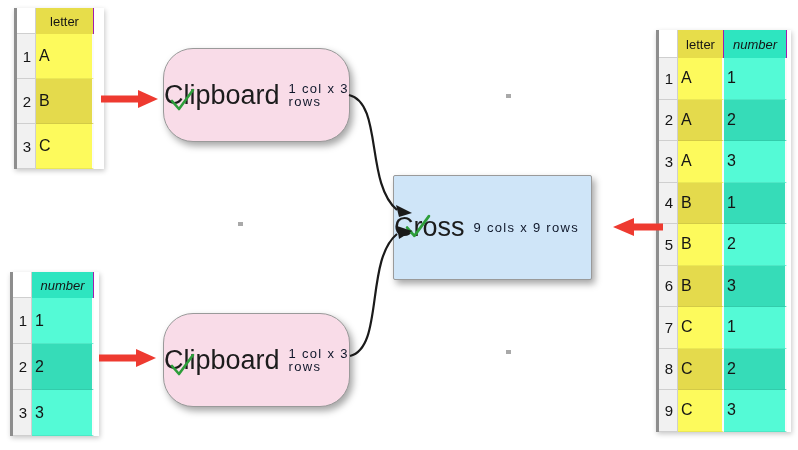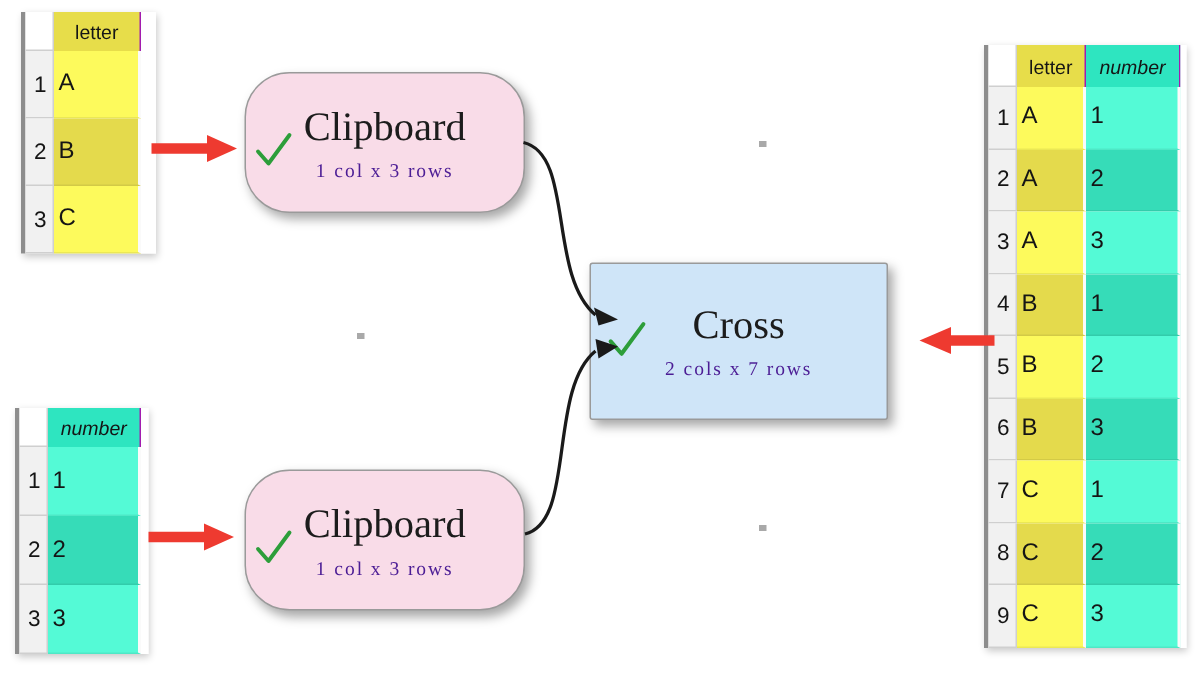--- a/index.html
+++ b/index.html
@@ -5,23 +5,23 @@
   html,body{margin:0;padding:0;}
   body{font-family:"Liberation Sans","DejaVu Sans",sans-serif;background:#ffffff;}
   .canvas{position:relative;width:798px;height:450px;background:#ffffff;overflow:hidden;}
 
   
   .dot{position:absolute;width:5px;height:4px;background:var(--grid-dot);}
 
   
   .node{position:absolute;border:1px solid var(--node-border);
         box-shadow:3px 4px 7px rgba(0,0,0,0.35);
-        display:flex;flex-direction:column;align-items:center;justify-content:center;gap:9px;font-family:Liberation Serif, serif;}
+        display:flex;align-items:center;justify-content:flex-start;gap:9px;}
   .node .title{font-size:27px;color:#1c1c1c;line-height:1;}
-  .node .subtitle{font-size:13px;letter-spacing:1.3px;color:#4c1d95;line-height:1;}
+  .node .subtitle{font-size:13px;letter-spacing:1.3px;color:#0f172a;line-height:1;}
   .clipboard{background:var(--node-pink);border-radius:30px;}
   .cross{background:var(--node-blue);border-radius:2px;}
   .check{position:absolute;}
 
   
   .dtable{position:absolute;display:grid;background:#ffffff;
           border-left:3px solid #8d8d8d;
           box-shadow:1px 2px 5px rgba(0,0,0,0.22);}
   .cell{display:flex;align-items:center;font-size:16px;color:#151515;overflow:hidden;}
   .cell.corner{background:#ffffff;border-right:1px solid #cfcfcf;border-bottom:1px solid #cfcfcf;}
@@ -145,21 +145,21 @@
     <div class="subtitle">1 col x 3 rows</div>
   </div>
 
   <div class="node cross" style="left:393px;top:175px;width:197px;height:103px;">
     <span class="check" style="left:10px;top:37px;">
       <svg width="27" height="27" viewBox="0 0 26 26">
         <polyline points="3,14 10,22 24,3" fill="none" style="stroke:var(--check-green)" stroke-width="2.6" stroke-linecap="round" stroke-linejoin="round"></polyline>
       </svg>
     </span>
     <div class="title">Cross</div>
-    <div class="subtitle">2 cols x 7 rows</div>
+    <div class="subtitle">9 cols x 9 rows</div>
   </div>
 
   <svg class="overlay" width="798" height="450" viewBox="0 0 798 450">
 
     <path d="M 349 95 C 383 103, 365 183, 397 210" fill="none" style="stroke:var(--connector-black)" stroke-width="2.2"></path>
     <polygon points="412,213 396,205 399,217" style="fill:var(--connector-black)"></polygon>
 
     <path d="M 350 356 C 384 348, 365 260, 397 234" fill="none" style="stroke:var(--connector-black)" stroke-width="2.2"></path>
     <polygon points="412,231 397,226 399,239" style="fill:var(--connector-black)"></polygon>
 

